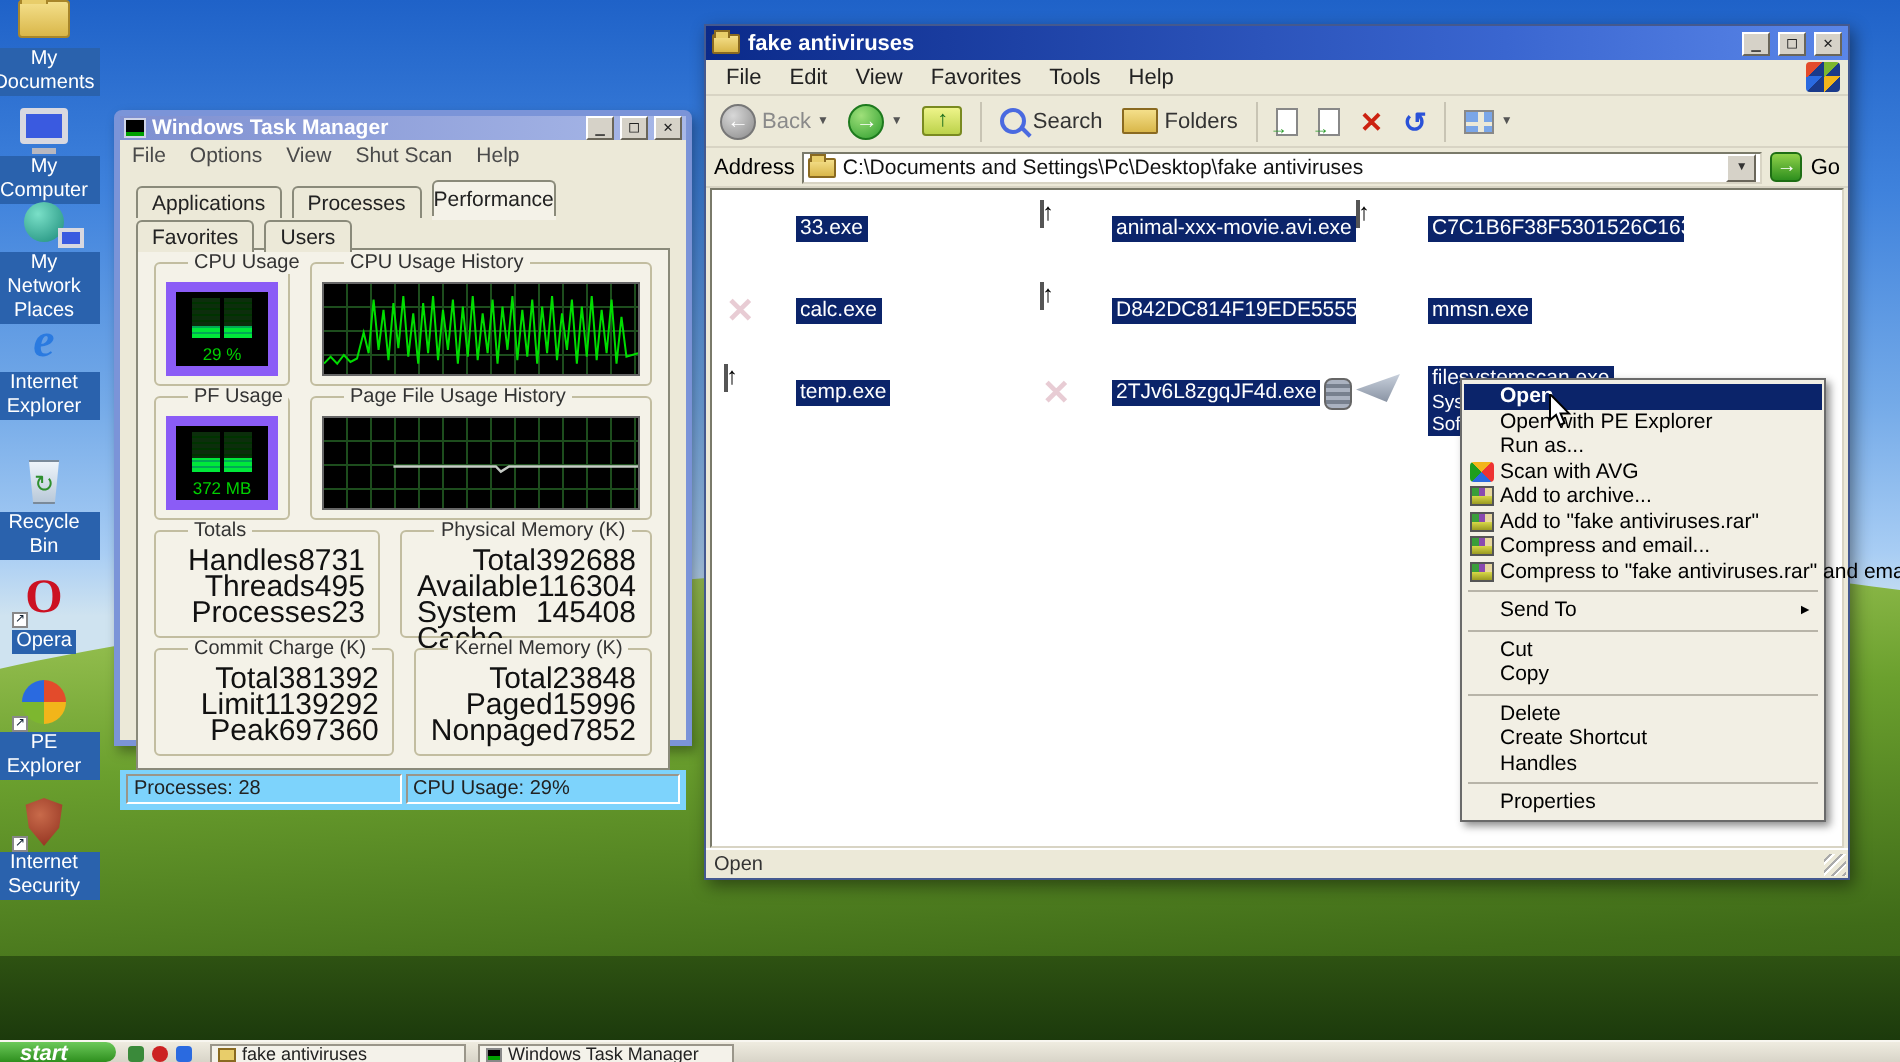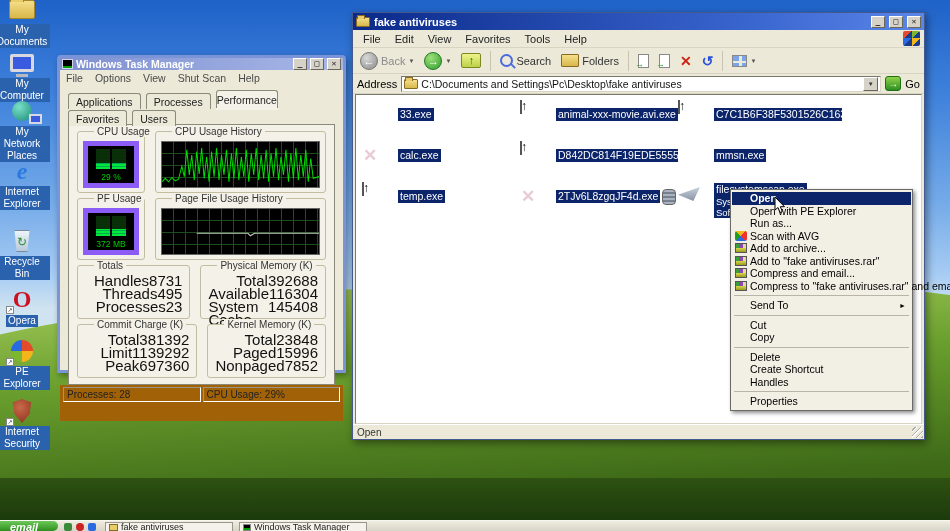--- a/index.html
+++ b/index.html
@@ -46,21 +46,21 @@
   .ledwrap{position:absolute;left:8px;right:8px;top:3px;bottom:14px}
   .leddim{position:absolute;inset:0;background:repeating-linear-gradient(to top,#0c2e0c 0 2px,#030 2px 3px)}
   .ledfill{position:absolute;left:0;right:0;bottom:0;height:29%;background:repeating-linear-gradient(to top,#00e83a 0 2px,#0a5 2px 3px)}
   .ledwrap::after{content:'';position:absolute;top:0;bottom:0;left:47%;width:2px;background:#000}
   .ledtext{position:absolute;bottom:1px;left:0;right:0;text-align:center;color:#00d000;font-size:8.5px}
   .graph{position:absolute;inset:9px 5px 4px 5px;background-color:#000;border:1px solid #666;background-image:repeating-linear-gradient(to right,transparent 0 11px,#1d4d1d 11px 12px),repeating-linear-gradient(to bottom,transparent 0 11px,#1d4d1d 11px 12px)}
   .graph svg{position:absolute;inset:0;width:100%;height:100%}
   .g-stat{flex:1;height:54px}
   .g-stat.narrow{flex:.96}
   .srow{display:flex;justify-content:flex-end;font-size:15px;line-height:13px;padding:0 3px;color:#111}
-  .tm-status{display:flex;gap:2px;padding:2px 3px 19px;background:#a16207}
+  .tm-status{display:flex;gap:2px;padding:2px 3px 3px;background:#7dd3fc}
   .tm-cell{border:1px solid;border-color:#9a968a #fff #fff #9a968a;font-size:10px;padding:0 3px;line-height:13px;color:#222}
   
   .xp{position:absolute;left:352px;top:12px;width:573px;height:428px;background:#ece9d8;border:1px solid #44598f;z-index:20;box-shadow:2px 3px 8px rgba(0,0,0,.45);display:flex;flex-direction:column}
   .xp-title{height:17px;background:linear-gradient(to right,#0b2a8a,#3a66d0 70%,#5a86e8);display:flex;align-items:center;gap:4px;padding:0 3px;color:#fff;font-weight:bold;font-size:11px}
   .xp-title .sp{flex:1}
   .mini-folder{width:14px;height:10px;background:linear-gradient(#f4df8a,#d9b74a);border:1px solid #8a6a20;border-radius:1px;position:relative}
   .mini-folder::before{content:'';position:absolute;top:-3px;left:0;width:6px;height:3px;background:#e8cd6a;border:1px solid #8a6a20;border-bottom:none}
   .xp-menu{display:flex;align-items:center;gap:2px;padding:1px 4px;border-bottom:1px solid #d8d4c4}
   .xp-menu .mi{padding:1px 6px;color:#222}
   .xp-menu .sp{flex:1}
@@ -509,21 +509,21 @@
       <span class="mi"></span>
       <span>Properties</span>
     </div>
 </div>
 
 <svg class="cursor" width="12" height="17" viewBox="0 0 12 17">
   <path d="M1,0 L1,13 L4,10.5 L6,15.5 L8.3,14.5 L6.3,9.7 L10.5,9.7 Z" fill="#fff" stroke="#000" stroke-width="1"></path>
 </svg>
 
 <div class="taskbar">
-  <div class="start">email</div>
+  <div class="start">start</div>
   <div class="ql">
     <span class="qli" style="background:#3a8a3a"></span>
     <span class="qli" style="background:#cc2222;border-radius:50%"></span>
     <span class="qli" style="background:#2a6ae0"></span>
   </div>
   <div class="tbbtn">
     <span class="tfold"></span>
     <span>fake antiviruses</span>
   </div>
   <div class="tbbtn">

